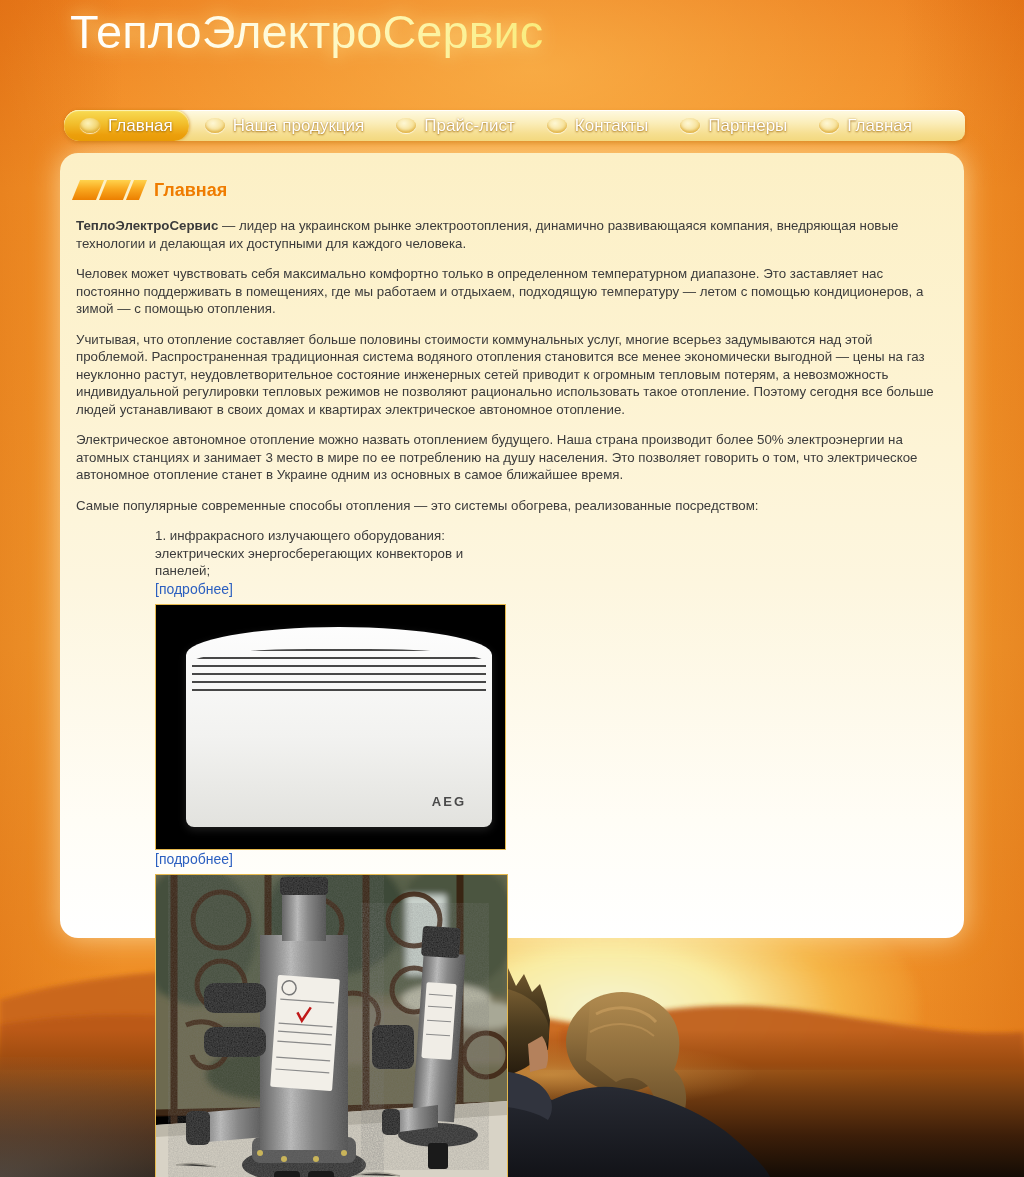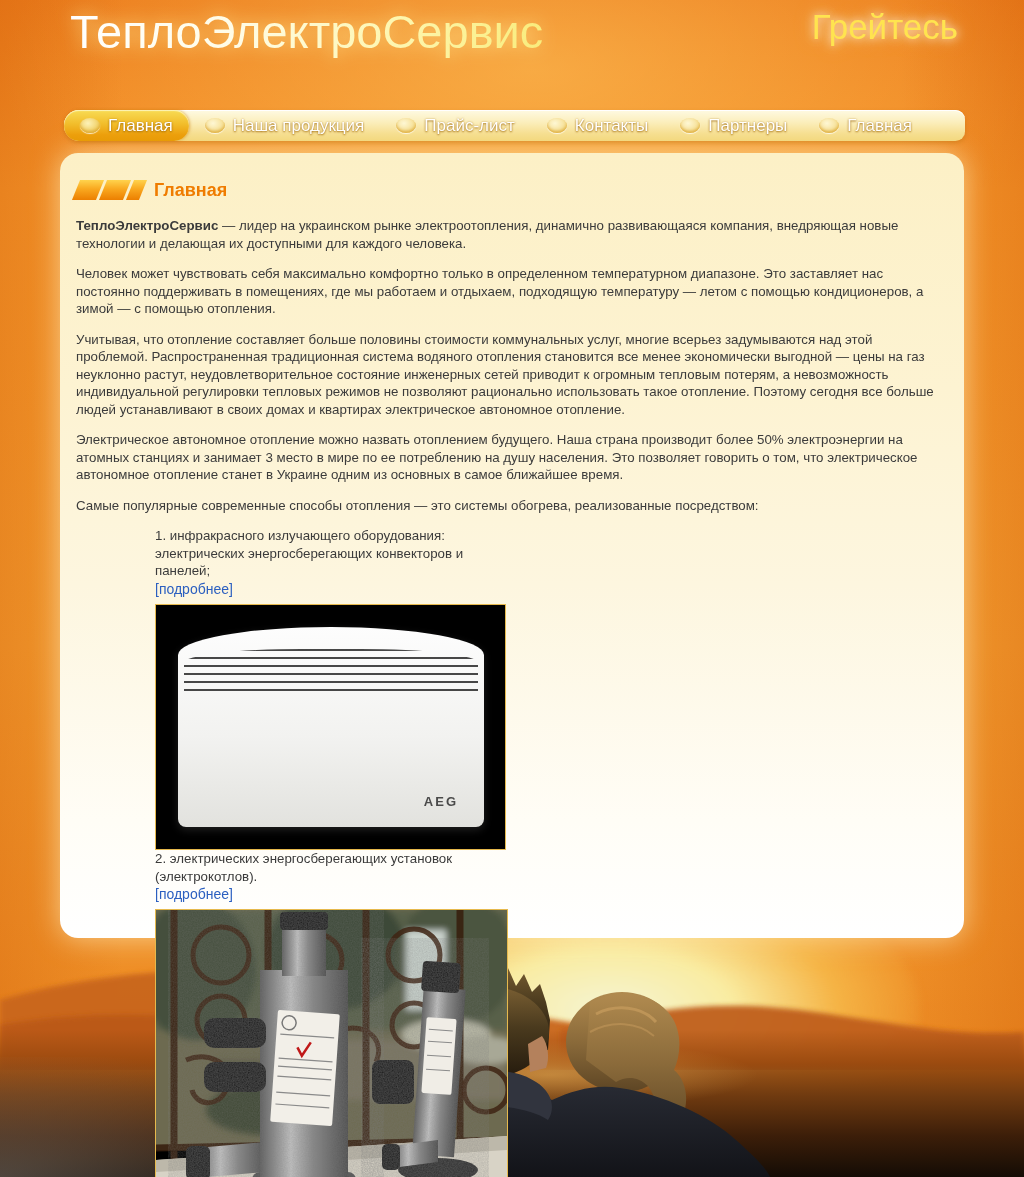--- a/index.html
+++ b/index.html
@@ -96,21 +96,21 @@
   .col { width:357px; flex:0 0 auto; }
   .col-text { font-size:13.3px; line-height:17.5px; color:#3b3b3b; }
   .col-link { display:inline-block; margin:1px 0 4px 0; font-size:14px; color:#2b5fc0; text-decoration:none; }
 
   .img-frame { border:1px solid #e6b94d; background:#000; position:relative; overflow:hidden; }
   .img-left  { width:351px; height:246px; margin-top:3px; }
   .img-right { width:353px; height:339px; margin-top:3px; }
 
   
   .convector {
-    position:absolute; left:22px; top:22px; width:306px; height:200px;
+    position:absolute; left:30px; top:22px; width:306px; height:200px;
     background: linear-gradient(180deg,#fdfdfd 0%, #f2f2f0 55%, #e2e2de 100%);
     border-radius: 50% 50% 8px 8px / 14% 14% 8px 8px;
     box-shadow: 0 3px 8px rgba(255,255,255,0.12);
   }
   .vents {
     position:absolute; left:6px; right:6px; top:22px; height:46px;
     background: repeating-linear-gradient(180deg, rgba(40,40,40,0.85) 0 2px, rgba(255,255,255,0) 2px 8px);
     border-radius: 40% 40% 0 0 / 30% 30% 0 0;
   }
   .aeg-label { position:absolute; right:26px; bottom:18px; font-size:13px; font-weight:bold;
@@ -169,21 +169,20 @@
 
     <path d="M60,237 C58,200 70,172 96,162 C126,152 160,158 178,176 C194,192 198,214 192,237 Z" fill="#0e0f13"></path>
     <path d="M96,166 C120,158 152,162 170,178" stroke="#34363e" stroke-width="5" fill="none"></path>
     <circle cx="178" cy="196" r="5" fill="#cfcfcf" opacity="0.8"></circle>
     <path d="M210,180 C216,200 214,220 208,237" stroke="#000000" stroke-width="6" fill="none" opacity="0.6"></path>
   </svg>
 </div>
 
 <div class="logo">ТеплоЭлектроСервис</div>
 <div class="slogan">
-  <div class="l1">Грейтесь</div>
 </div>
 
 <div class="nav">
   <a href="#" class="nav-item active">
     <span class="nav-bullet"></span>
     <span>Главная</span>
   </a>
   <a href="#" class="nav-item">
     <span class="nav-bullet"></span>
     <span>Наша продукция</span>
@@ -225,21 +224,20 @@
       <div class="col-text" style="min-height:53px">1. инфракрасного излучающего оборудования: электрических энергосберегающих конвекторов и панелей;</div>
       <a href="#" class="col-link">[подробнее]</a>
       <div class="img-frame img-left">
         <div class="convector">
           <div class="vents"></div>
           <div class="aeg-label">AEG</div>
         </div>
       </div>
     </div>
     <div class="col">
-      <div class="col-text" style="min-height:35px">2. электрических энергосберегающих установок (электрокотлов).</div>
       <a href="#" class="col-link">[подробнее]</a>
       <div class="img-frame img-right">
         <svg width="351" height="337" viewBox="0 0 351 337">
           <defs>
             <linearGradient id="metal" x1="0" y1="0" x2="1" y2="0">
               <stop offset="0" stop-color="#5f5f5f"></stop>
                 <stop offset="0.35" stop-color="#c2c2c2"></stop>
               <stop offset="0.6" stop-color="#8a8a8a"></stop>
                 <stop offset="1" stop-color="#4e4e4e"></stop>
             </linearGradient>

